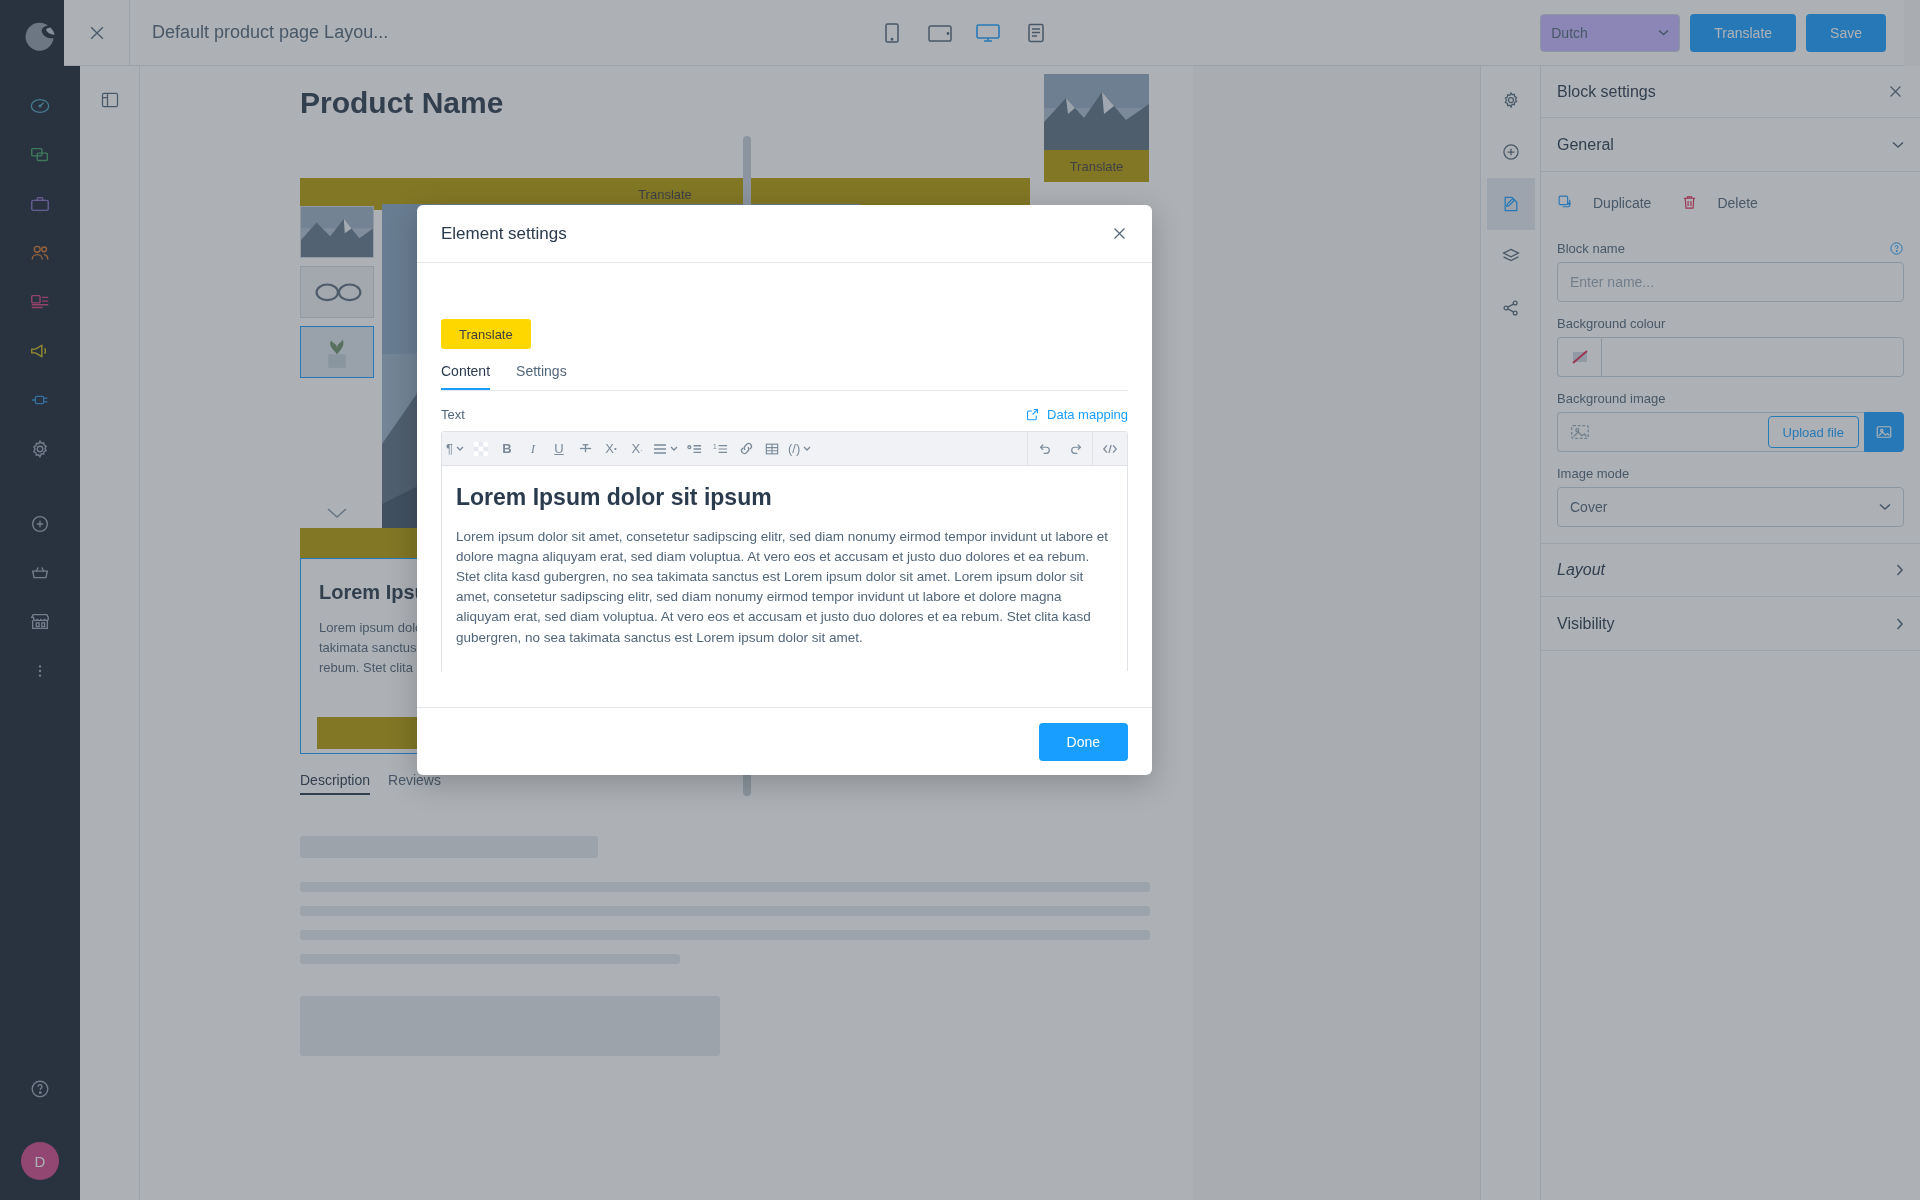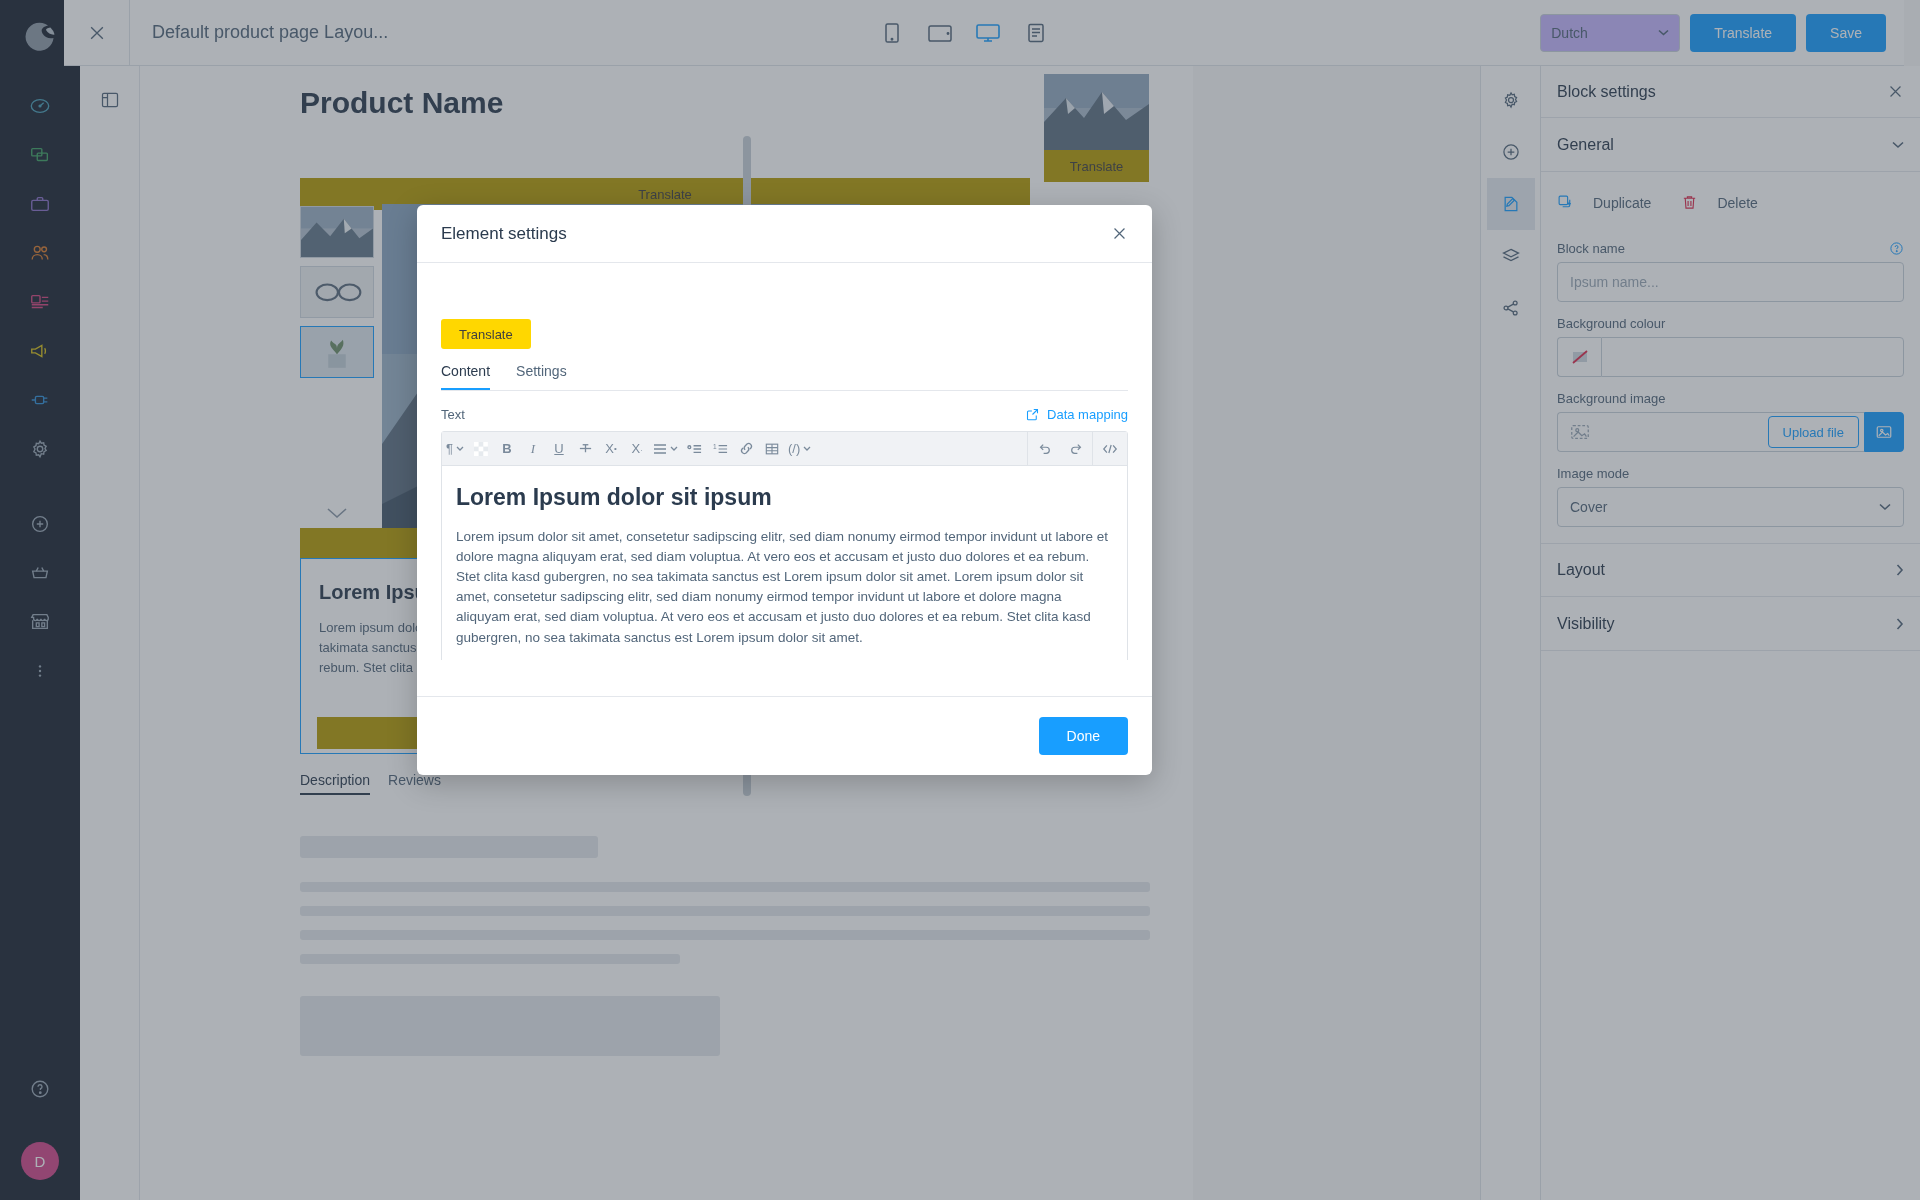--- a/index.html
+++ b/index.html
@@ -233,21 +233,21 @@
   .tright { margin-left: auto; display: flex; align-items: center; }
   .ebody { height: 232px; padding: 18px 14px; overflow: hidden; background: #fff; }
   .e-h { font-size: 23px; color: #2b3b4e; font-weight: bold; margin-bottom: 16px; }
   .e-p { font-size: 13.5px; color: #52667a; line-height: 1.49; }
   .efoot {
     height: 30px; background: #f0f2f5; border-top: 1px solid #dfe3e8;
     display: flex; align-items: center; justify-content: flex-end; padding-right: 10px;
     font-size: 13px; color: #52667a;
   }
   .m-foot {
-    height: 79px; border-top: 1px solid #e4e7ec; display: flex; align-items: center;
+    height: 68px; border-top: 1px solid #e4e7ec; display: flex; align-items: center;
     justify-content: flex-end; padding-right: 24px; text-align: right;
   }
   .btn-done { background: #189eff; color: #fff; height: 38px; padding: 0 28px; border-radius: 4px; font-size: 14px; display: flex; align-items: center; cursor: pointer; }
 
   svg { display: block; }
 </style>
 </head>
 <body>
 
 <div class="app">
@@ -568,21 +568,21 @@
         <div class="rp-label">
           <span>Block name</span>
           <span class="help">
             <svg width="15" height="15" viewBox="0 0 24 24" fill="none" stroke="#189eff" stroke-width="1.6">
               <circle cx="12" cy="12" r="9"></circle>
                 <path d="M9.8 9.6a2.3 2.3 0 1 1 2.7 2.3v1.2"></path>
                 <circle cx="12.4" cy="16.2" r=".9" fill="#189eff"></circle>
             </svg>
           </span>
         </div>
-        <div class="rp-input ph">Ipsum name...</div>
+        <div class="rp-input ph">Enter name...</div>
       </div>
 
       <div class="rp-field">
         <div class="rp-label">Background colour</div>
         <div class="colorrow">
           <div class="swatch">
             <svg width="24" height="24" viewBox="0 0 24 24">
               <rect x="5" y="7" width="14" height="10" fill="#cfd8e0"></rect>
               <path d="M5 18L19 6" stroke="#de294c" stroke-width="1.8"></path>
             </svg>
@@ -620,21 +620,21 @@
           <span>Cover</span>
           <span class="cv">
             <svg width="12" height="8" viewBox="0 0 12 8" fill="none" stroke="#52667a" stroke-width="1.6">
                 <path d="M1 1.5L6 6 11 1.5"></path>
               </svg>
           </span>
         </div>
       </div>
     </div>
 
-    <div class="rp-section" style="border-top:1px solid #e4e7ec;">
+    <div class="rp-section" style="border-top:1px solid #e4e7ec;font-style:italic;">
       <div class="lbl">Layout</div>
       <div class="cv">
         <svg width="8" height="12" viewBox="0 0 8 12" fill="none" stroke="#52667a" stroke-width="1.6">
             <path d="M1.5 1L6 6l-4.5 5"></path>
           </svg>
       </div>
     </div>
     <div class="rp-section">
       <div class="lbl">Visibility</div>
       <div class="cv">

